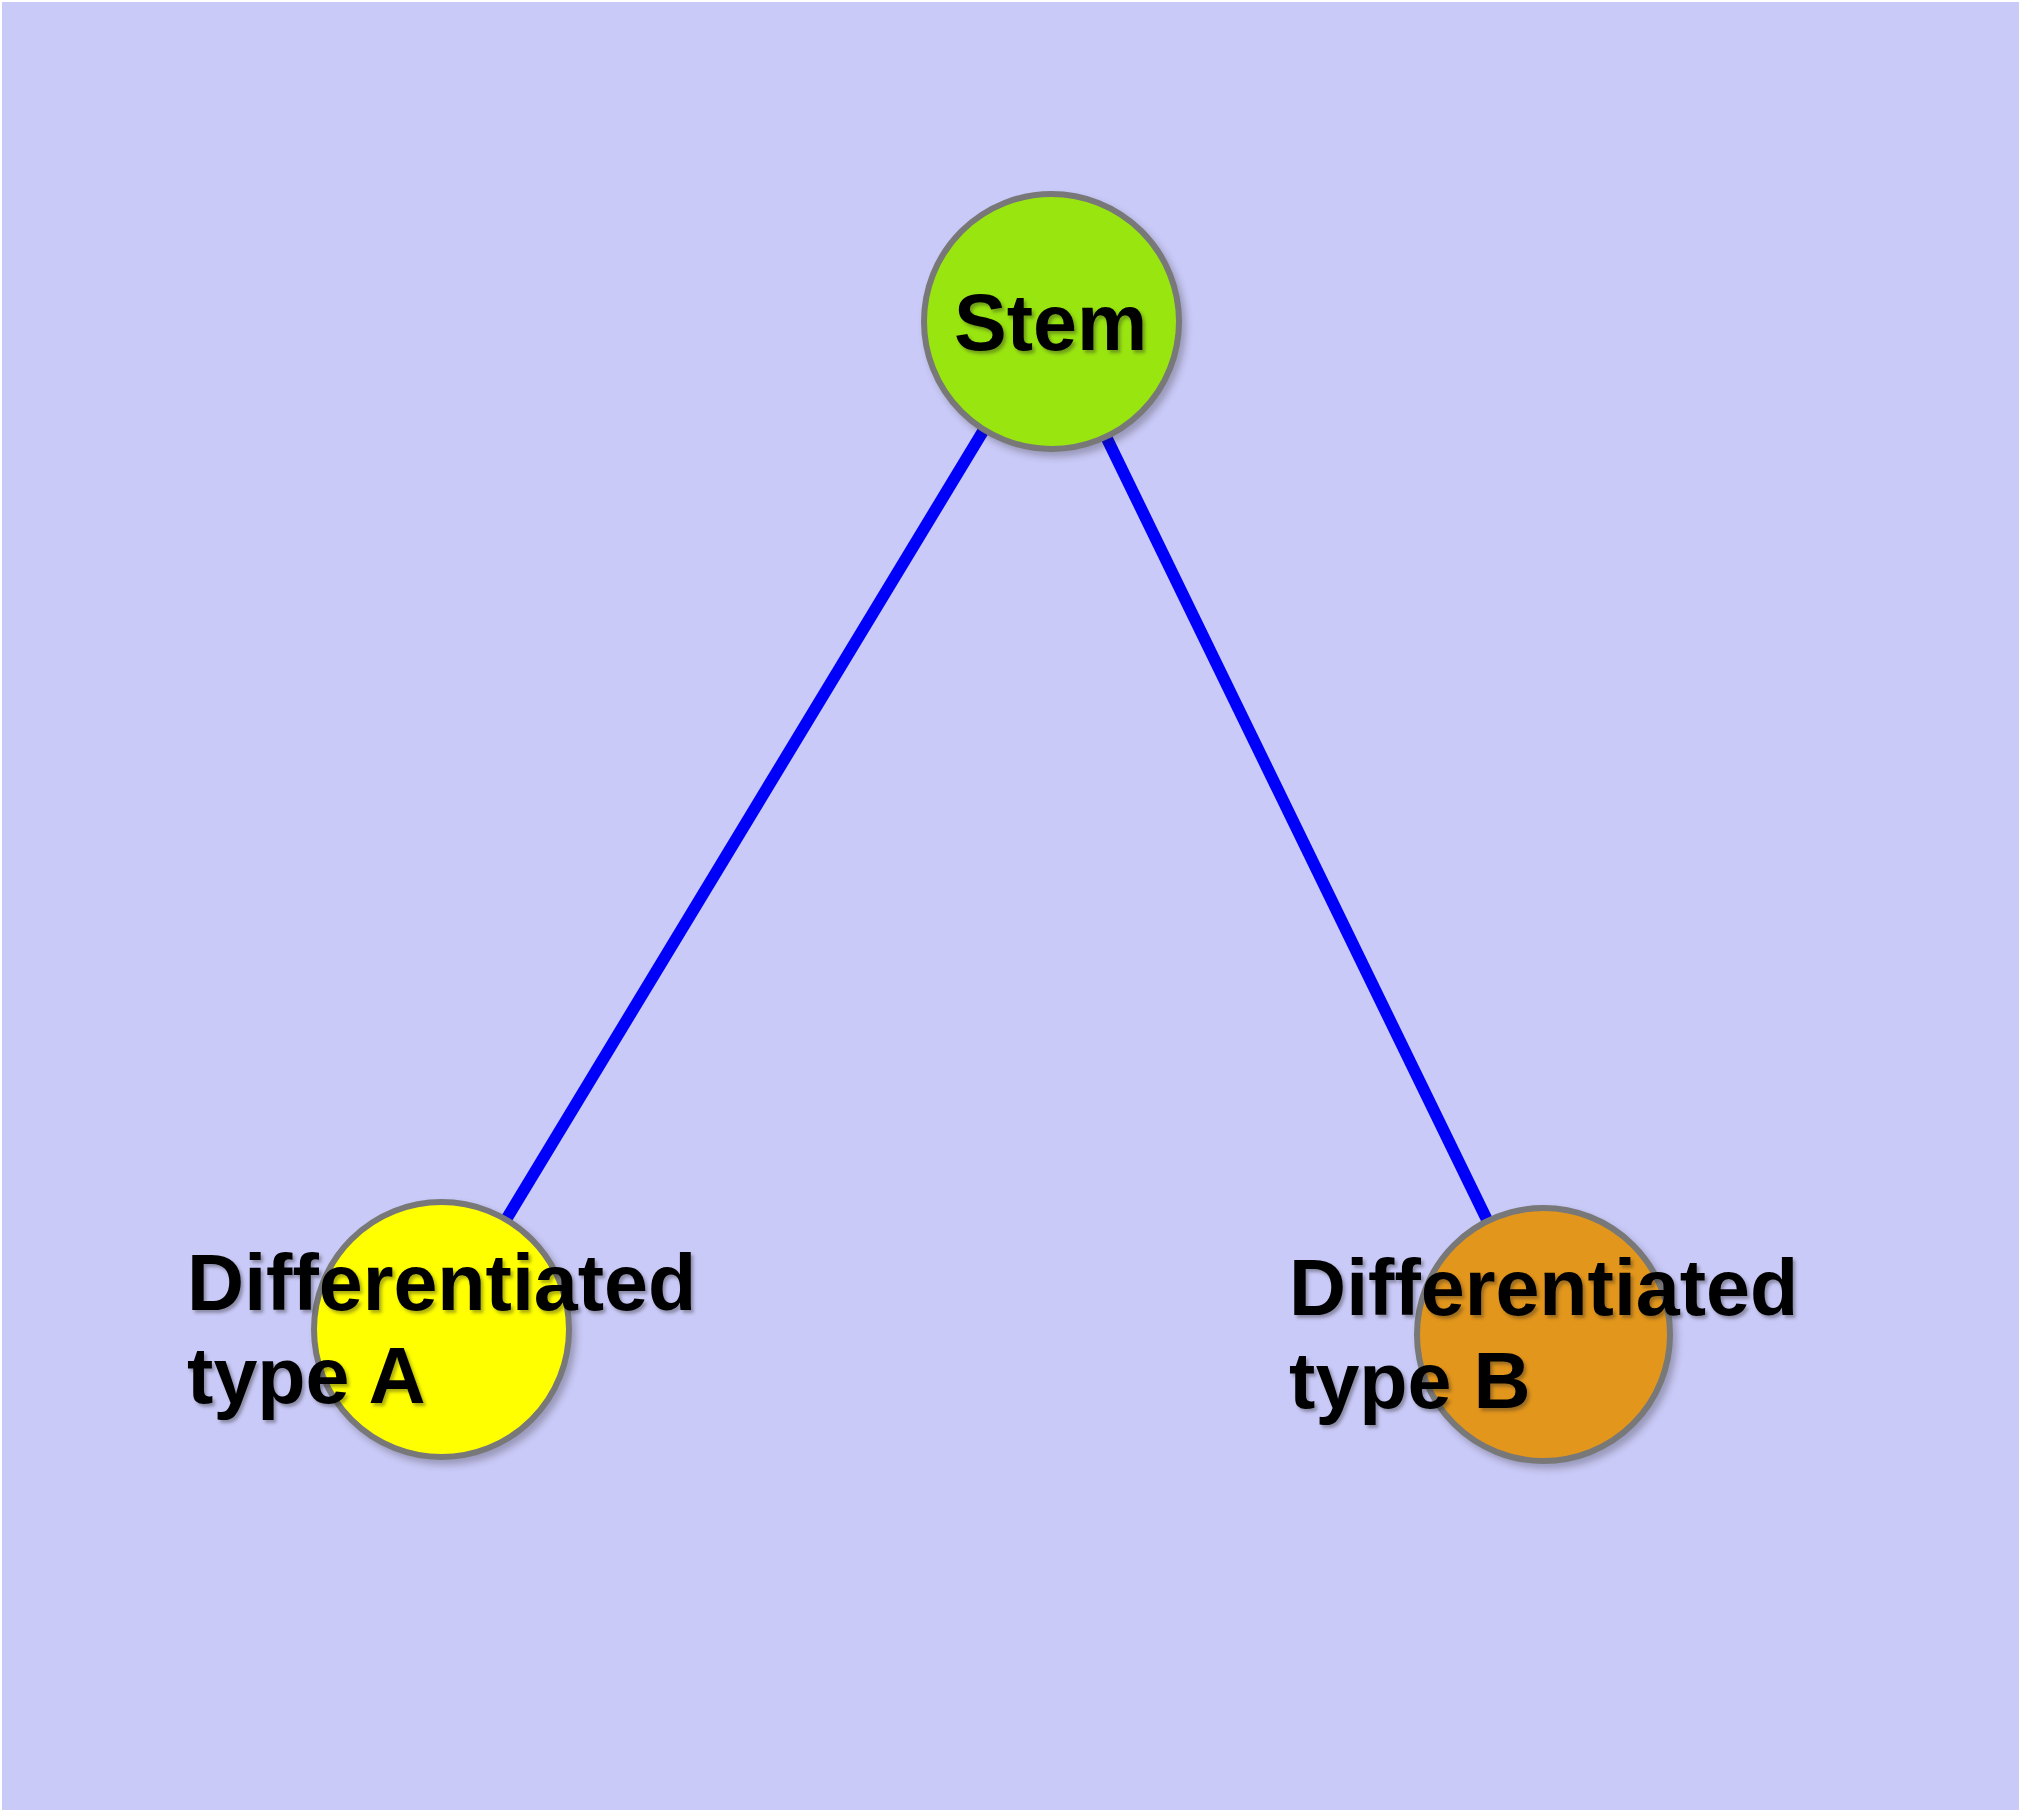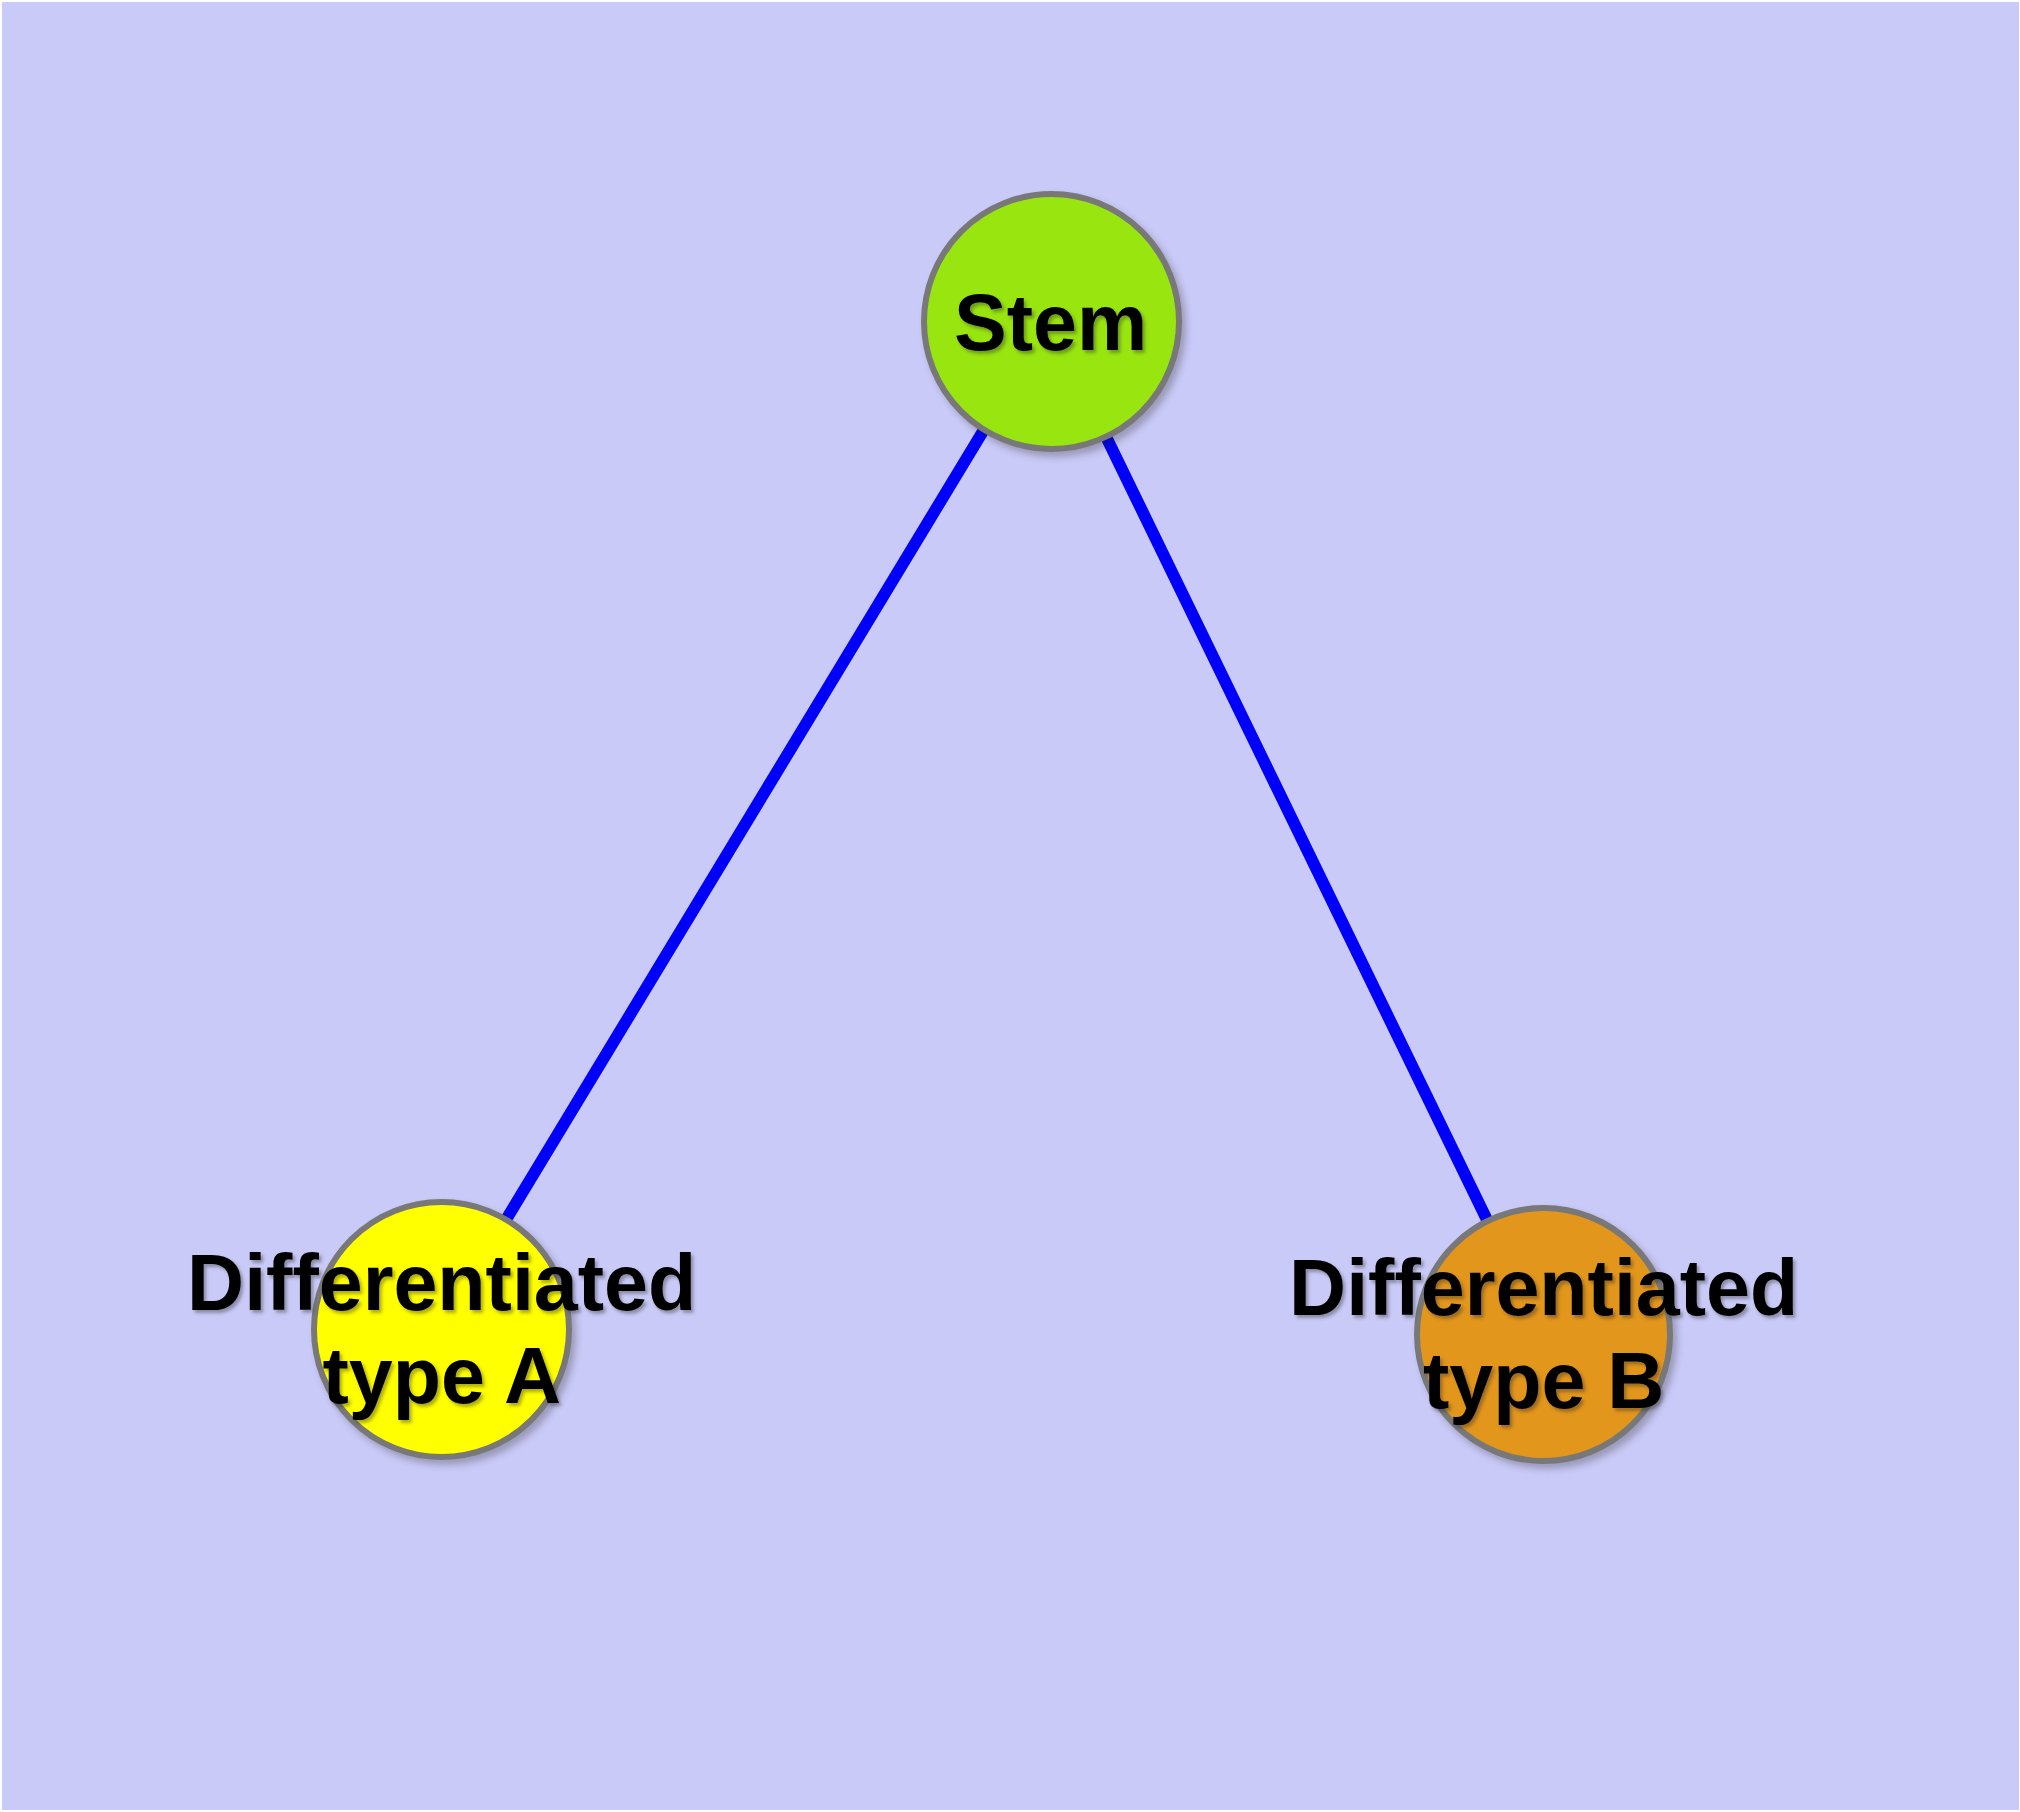--- a/index.html
+++ b/index.html
@@ -43,21 +43,21 @@
     border-radius: 50%;
     box-sizing: border-box;
     box-shadow: 4.2px 5.1px 7.6px rgba(30, 30, 30, 0.28);
   }
   .node-label {
     position: absolute;
     transform: translate(-50%, -50%);
     font-weight: bold;
     font-size: 79px;
     line-height: 93px;
-    text-align: center;
+    text-align: left;
     white-space: pre-line;
     text-shadow: 2.5px 3.4px 3.4px rgba(40, 40, 40, 0.38);
   }
 </style>
 </head>
 <body style="background: rgb(255, 255, 255);">
 
 <div class="canvas" style="background: rgb(202, 202, 248);">
   <svg class="edge-layer" xmlns="http://www.w3.org/2000/svg" viewBox="0 0 2384 2138" preserveAspectRatio="none">
       <line x1="1238" y1="377" x2="519" y2="1566" stroke="#0000FA" stroke-width="14"></line>

